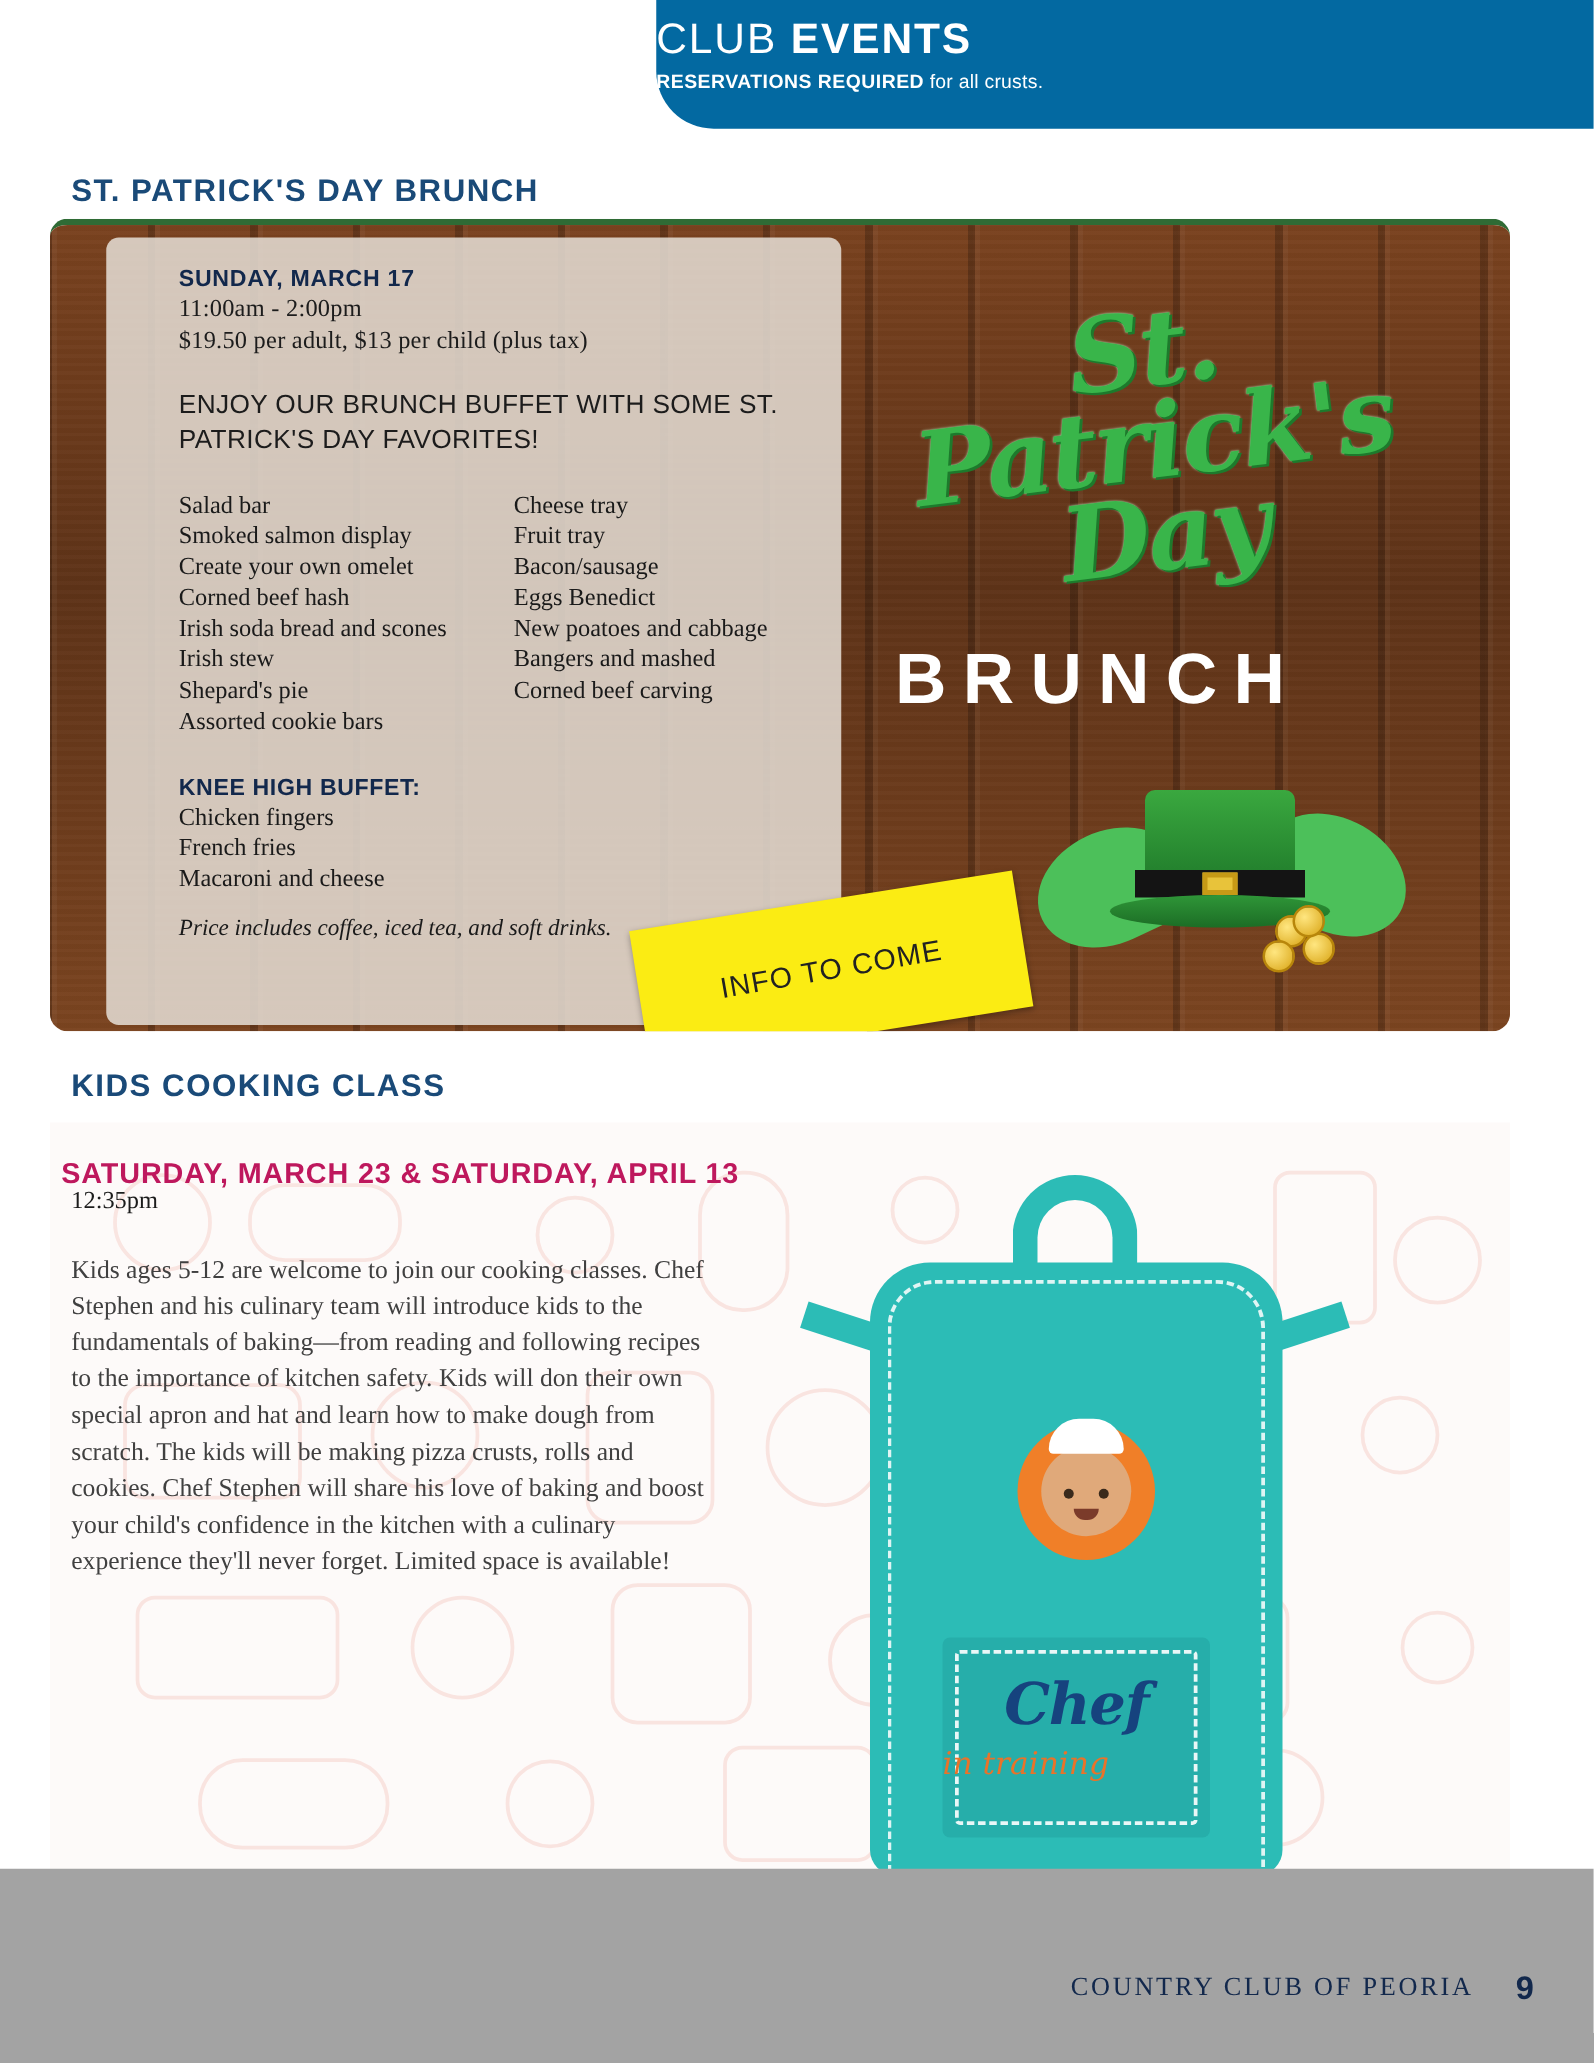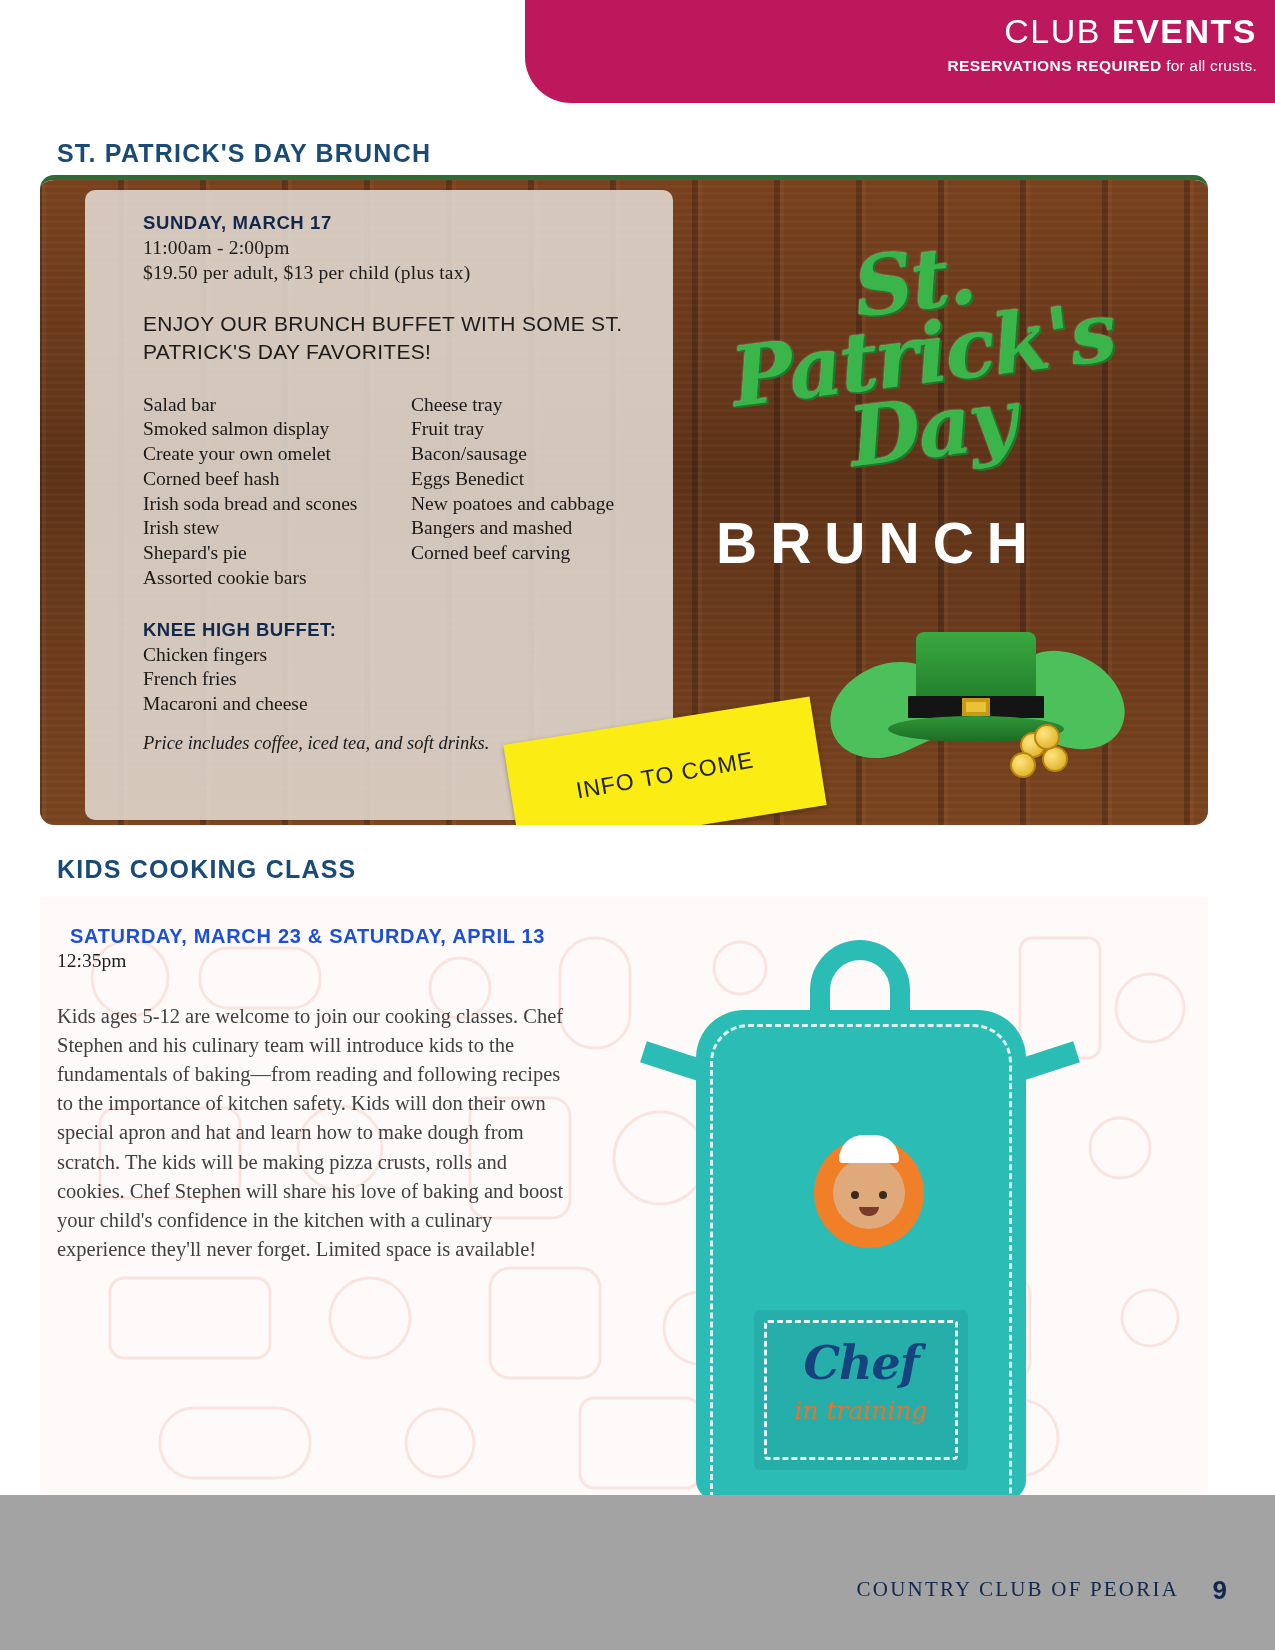--- a/index.html
+++ b/index.html
@@ -7,25 +7,24 @@
     width: 1275px; height: 1650px;
     background: #ffffff;
     font-family: "Liberation Sans", sans-serif;
     overflow: hidden;
   }
   .page { position: relative; width: 1275px; height: 1650px; background: #fff; }
 
   
   .header-banner {
     position: absolute; top: 0; left: 525px; width: 750px; height: 103px;
-    background: #be185d;
+    background: #0369a1;
     border-bottom-left-radius: 46px;
     color: #ffffff;
     padding: 14px 18px 0 0;
-    text-align: right;
   }
   .header-title {
     font-size: 34px; letter-spacing: 1.5px; font-weight: 400;
     line-height: 1.05; white-space: nowrap;
   }
   .header-title b { font-weight: 700; }
   .header-sub {
     font-size: 15.5px; margin-top: 7px; letter-spacing: .2px; white-space: nowrap;
   }
   .header-sub b { font-weight: 700; letter-spacing: .4px; }
@@ -167,22 +166,22 @@
   .hat .c3 { left: 182px; top: 132px; }
   .hat .c4 { left: 206px; top: 104px; }
 
   
   .kids-card {
     position: absolute; top: 898px; left: 40px; width: 1168px; height: 600px;
     background: #fdfaf9; overflow: hidden;
   }
   .kids-bg { position: absolute; inset: 0; opacity: .5; }
   .kids-date {
-    position: absolute; top: 925px; left: 70px;
-    font-size: 20px; font-weight: 700; color: #1d4ed8; letter-spacing: .7px;
+    position: absolute; top: 925px; left: 49px;
+    font-size: 23px; font-weight: 700; color: #be185d; letter-spacing: .7px;
   }
   .kids-time {
     position: absolute; top: 950px; left: 57px;
     font-family: "Liberation Serif", serif; font-size: 19.5px; color: #1c1c1c;
   }
   .kids-body {
     position: absolute; top: 1002px; left: 57px; width: 520px;
     font-family: "Liberation Serif", serif; font-size: 20.5px; line-height: 1.42;
     color: #404040;
   }
@@ -229,21 +228,21 @@
   }
   .apron-pocket:before {
     content:""; position:absolute; inset:10px; border:3px dashed rgba(255,255,255,.9); border-radius:4px;
   }
   .chef-word {
     position: absolute; left: 0; right: 0; top: 26px; text-align: center;
     font-family: "DejaVu Serif", serif; font-weight: 700; font-style: italic;
     font-size: 46px; color: #16437e; letter-spacing: -1px;
   }
   .chef-sub {
-    position: absolute; left: 0; right: 0; top: 86px; text-align: center;
+    position: absolute; left: 0; right: 0; top: 86px; 
     font-family: "DejaVu Serif", serif; font-style: italic; font-size: 25px; color: #e8732a;
   }
 
   
   .footer-bar {
     position: absolute; left: 0; bottom: 0; width: 1275px; height: 155px;
     background: #a3a3a3;
   }
   .footer-text {
     position: absolute; right: 96px; bottom: 48px;

